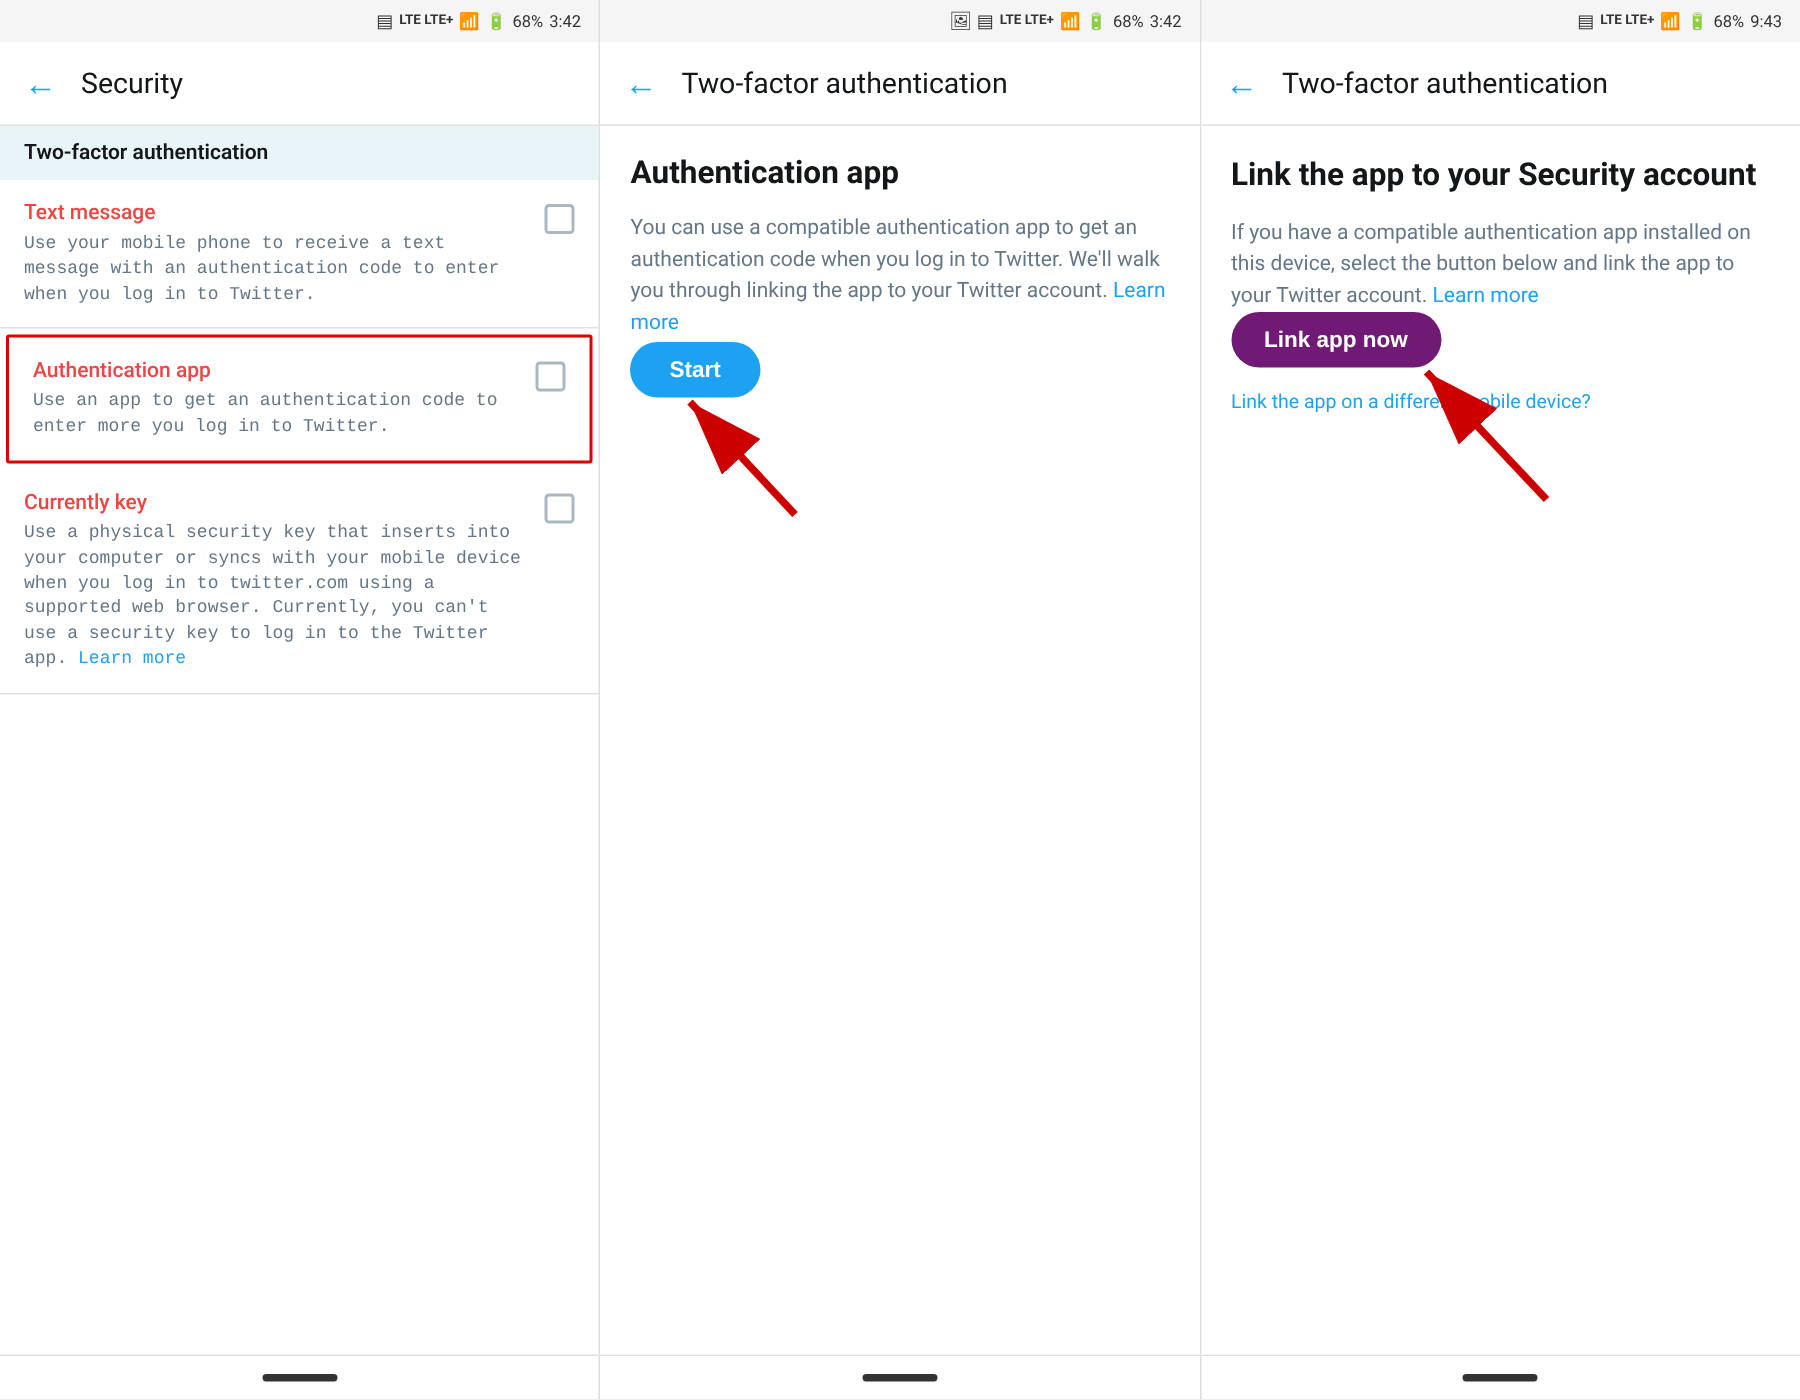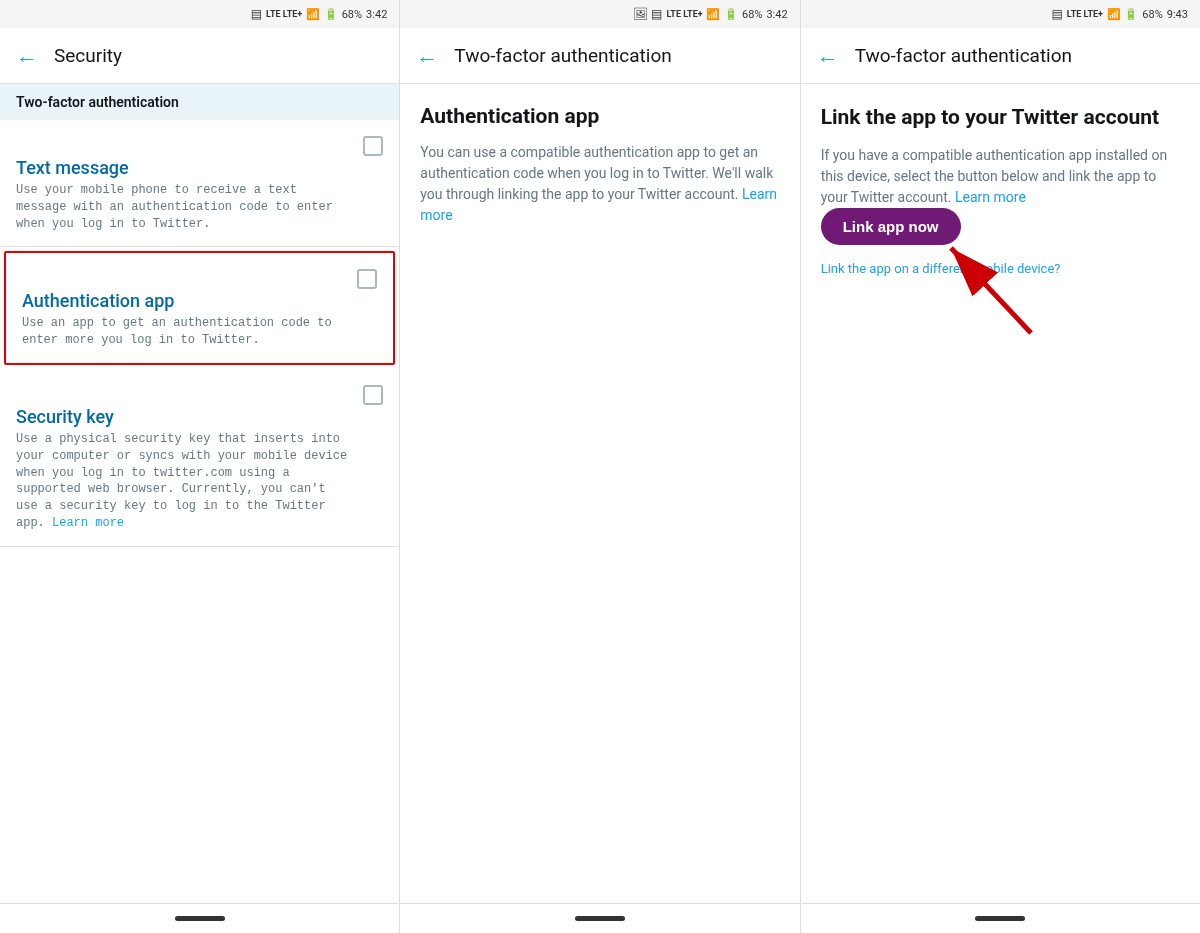--- a/index.html
+++ b/index.html
@@ -97,25 +97,24 @@
       justify-content: space-between;
       position: relative;
     }
     .option-item.highlighted {
       border: 2px solid #e00000;
       margin: 4px;
       border-radius: 2px;
     }
     .option-text { flex: 1; padding-right: 12px; }
     .option-title {
-      font-size: 18px;
+      font-size: 14px;
       font-weight: 500;
-      color: #0369a1;
+      color: #ef4444;
       margin-bottom: 4px;
-      margin-top: 23px;
     }
     .option-desc {
       font-size: 12px;
       color: #657786;
       line-height: 1.4;
       font-family: Liberation Mono, monospace;
     }
     .option-desc a { color: #1da1f2; text-decoration: none; }
     .checkbox {
       width: 20px;
@@ -270,21 +269,21 @@
       <div class="option-item highlighted">
         <div class="option-text">
           <div class="option-title">Authentication app</div>
           <div class="option-desc">Use an app to get an authentication code to enter more you log in to Twitter.</div>
         </div>
         <div class="checkbox"></div>
       </div>
 
       <div class="option-item">
         <div class="option-text">
-          <div class="option-title">Security key</div>
+          <div class="option-title">Currently key</div>
           <div class="option-desc">
             <span>Use a physical security key that inserts into your computer or syncs with your mobile device when you log in to twitter.com using a supported web browser. Currently, you can't use a security key to log in to the Twitter app.</span>
             <a href="#">Learn more</a>
           </div>
         </div>
         <div class="checkbox"></div>
       </div>
     </div>
   </div>
 
@@ -292,30 +291,42 @@
     <div class="top-bar">
       <span class="back-arrow">←</span>
       <span class="top-bar-title">Two-factor authentication</span>
     </div>
     <div class="panel-content panel2-content">
       <div class="auth-title">Authentication app</div>
       <div class="auth-desc">
         <span>You can use a compatible authentication app to get an authentication code when you log in to Twitter. We'll walk you through linking the app to your Twitter account.</span>
         <a href="#">Learn more</a>
       </div>
+      <div style="position:relative;">
+        <button class="start-btn">Start</button>
+        
+        <svg width="100" height="90" style="position:absolute; left:20px; top:30px;" viewBox="0 0 100 90">
+          <defs>
+            <marker id="arrowhead1" markerWidth="10" markerHeight="7" refX="10" refY="3.5" orient="auto">
+              <polygon points="0 0, 10 3.5, 0 7" fill="#cc0000"></polygon>
+            </marker>
+          </defs>
+          <line x1="90" y1="85" x2="20" y2="10" stroke="#cc0000" stroke-width="5" marker-end="url(#arrowhead1)"></line>
+        </svg>
+      </div>
     </div>
   </div>
 
   <div class="panel panel-relative">
     <div class="top-bar">
       <span class="back-arrow">←</span>
       <span class="top-bar-title">Two-factor authentication</span>
     </div>
     <div class="panel-content panel3-content">
-      <div class="link-title">Link the app to your Twitter account</div>
+      <div class="link-title">Link the app to your Security account</div>
       <div class="link-desc">
         <span>If you have a compatible authentication app installed on this device, select the button below and link the app to your Twitter account.</span>
         <a href="#">Learn more</a>
       </div>
       <div style="position:relative;">
         <button class="link-btn">Link app now</button>
         
         <svg width="120" height="100" style="position:absolute; left:100px; top:30px;" viewBox="0 0 120 100">
           <defs>
             <marker id="arrowhead2" markerWidth="10" markerHeight="7" refX="10" refY="3.5" orient="auto">

